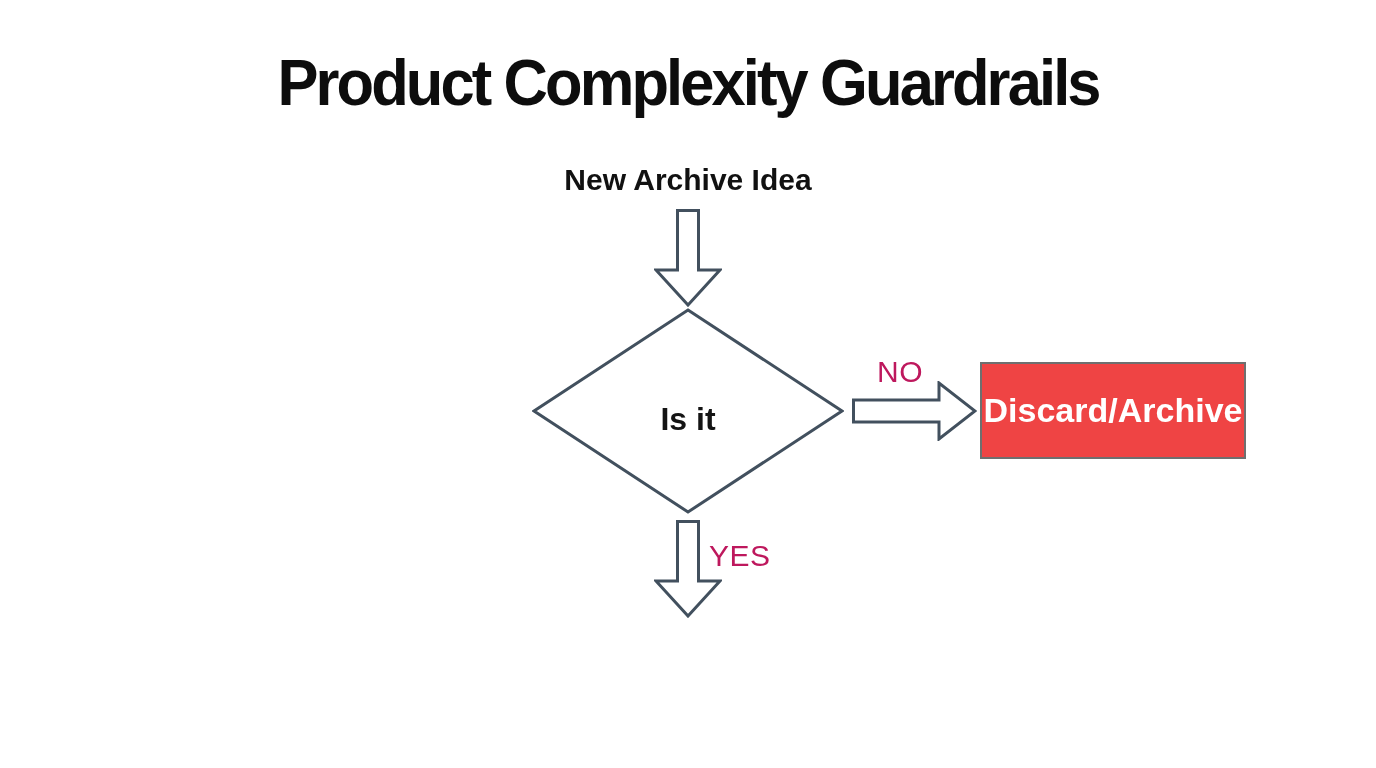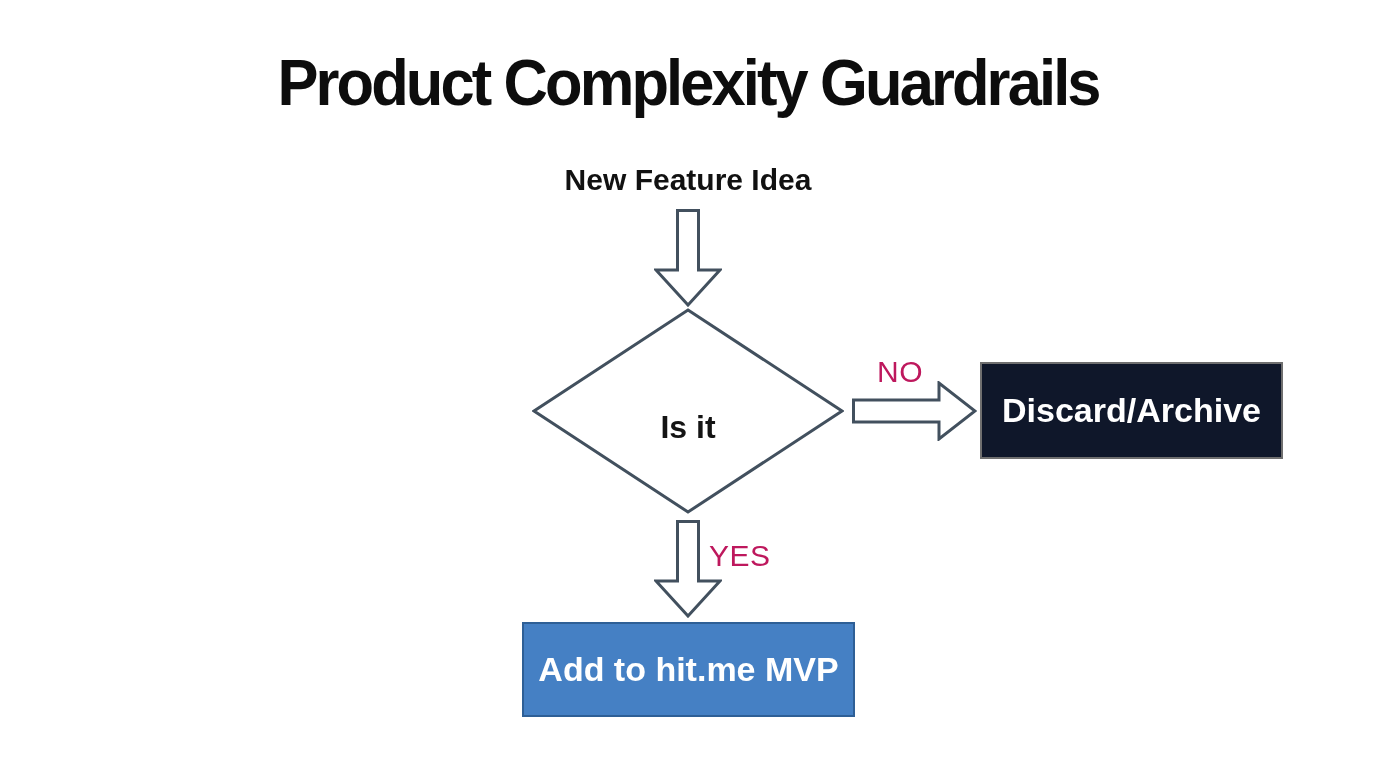--- a/index.html
+++ b/index.html
@@ -48,21 +48,21 @@
     position: absolute;
     left: 532px;
     top: 308px;
     width: 312px;
     height: 206px;
   }
   .diamond-wrap svg { position: absolute; left: 0; top: 0; }
   .diamond-text {
     position: absolute;
     left: 0;
-    top: 16px;
+    top: 8px;
     width: 312px;
     height: 206px;
     display: flex;
     flex-direction: column;
     align-items: center;
     justify-content: center;
     font-size: 32px;
     font-weight: 700;
     line-height: 1.28;
     color: #141414;
@@ -83,42 +83,42 @@
     align-items: center;
     justify-content: center;
     font-size: 34px;
     font-weight: 600;
     color: #ffffff;
     box-sizing: border-box;
   }
   .discard-box {
     left: 980px;
     top: 362px;
-    width: 303px;
+    width: 266px;
     height: 97px;
-    background: #0f172a;
+    background: #ef4444;
     border: 2px solid #6f6f6f;
   }
   .mvp-box {
     left: 522px;
     top: 622px;
     width: 333px;
     height: 95px;
     background: #4580c4;
     border: 2px solid #2e5f96;
   }
 </style>
 </head>
 <body>
 
 <div class="canvas">
 
   <div class="title">Product Complexity Guardrails</div>
 
-  <div class="start-label">New Feature Idea</div>
+  <div class="start-label">New Archive Idea</div>
 
   <svg class="arrow arrow-down-1" viewBox="0 0 68 98">
     <polygon points="23.5,1.5 44.5,1.5 44.5,61 66,61 34,96 2,61 23.5,61" fill="#ffffff" stroke="#42505e" stroke-width="3" stroke-linejoin="miter"></polygon>
   </svg>
 
   <div class="diamond-wrap">
     <svg width="312" height="206" viewBox="0 0 312 206">
       <polygon points="156,2 310,103 156,204 2,103" fill="#ffffff" stroke="#42505e" stroke-width="3" stroke-linejoin="miter"></polygon>
     </svg>
     <div class="diamond-text">
@@ -135,17 +135,14 @@
   <div class="flow-box discard-box">
     <span>Discard/Archive</span>
   </div>
 
   <div class="branch-label yes-label">YES</div>
 
   <svg class="arrow arrow-down-2" viewBox="0 0 68 98">
     <polygon points="23.5,1.5 44.5,1.5 44.5,61 66,61 34,96 2,61 23.5,61" fill="#ffffff" stroke="#42505e" stroke-width="3" stroke-linejoin="miter"></polygon>
   </svg>
 
-  <div class="flow-box mvp-box">
-    <span>Add to hit.me MVP</span>
-  </div>
 
 </div>
 
 </body></html>

